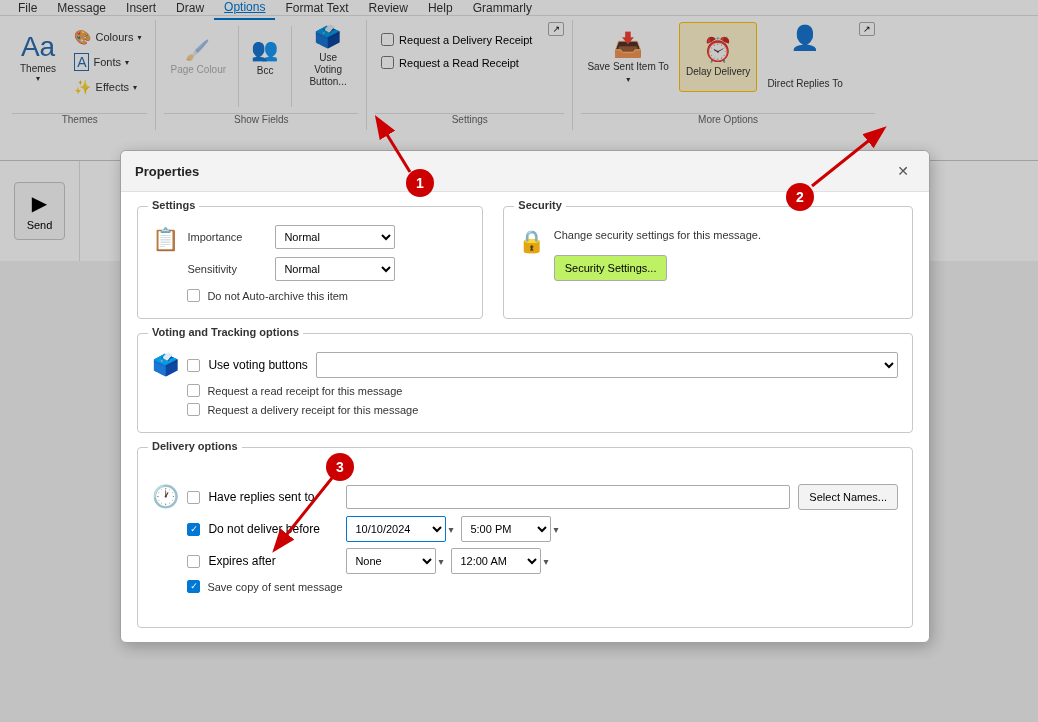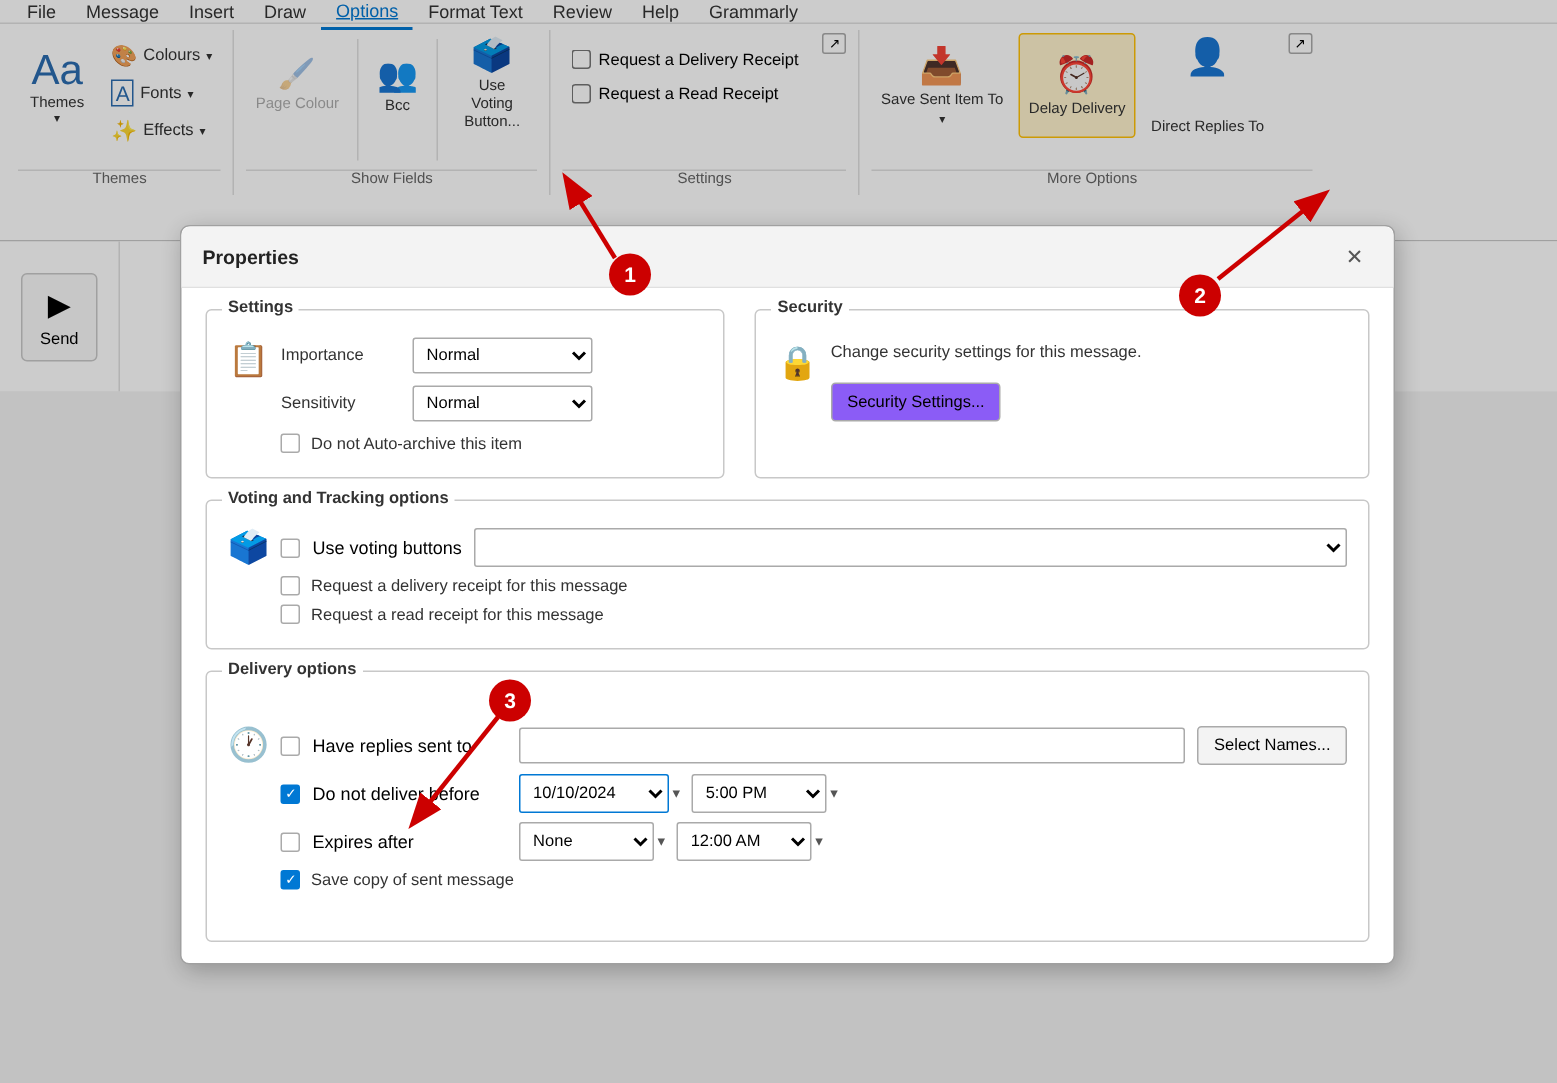--- a/index.html
+++ b/index.html
@@ -274,21 +274,21 @@
     .security-desc {
       font-size: 11px;
       color: #333;
       margin-bottom: 10px;
       padding-left: 28px;
     }
     .security-settings-btn {
       height: 26px;
       font-size: 11px;
       border: 1px solid #aaa;
-      background: #8b5cf6;
+      background: #bef264;
       border-radius: 3px;
       padding: 0 10px;
       cursor: pointer;
       margin-top: 4px;
     }
 
     
     .checkbox-row {
       display: flex;
       align-items: center;
@@ -614,25 +614,25 @@
           <div style="flex:1;">
             <div class="voting-row">
               <div class="checkbox-unchecked"></div>
               <span>Use voting buttons</span>
               <select class="voting-select">
                 <option></option>
               </select>
             </div>
             <div class="checkbox-row">
               <div class="checkbox-unchecked"></div>
-              <span>Request a delivery receipt for this message</span>
+              <span>Request a read receipt for this message</span>
             </div>
             <div class="checkbox-row">
               <div class="checkbox-unchecked"></div>
-              <span>Request a read receipt for this message</span>
+              <span>Request a delivery receipt for this message</span>
             </div>
           </div>
         </div>
       </div>
 
       <div class="delivery-section">
         <span class="section-legend">Delivery options</span>
         <div style="display:flex; align-items:flex-start; gap:8px; margin-top:8px;">
           <span style="font-size:22px; color:#555;">🕐</span>
           <div style="flex:1;">

